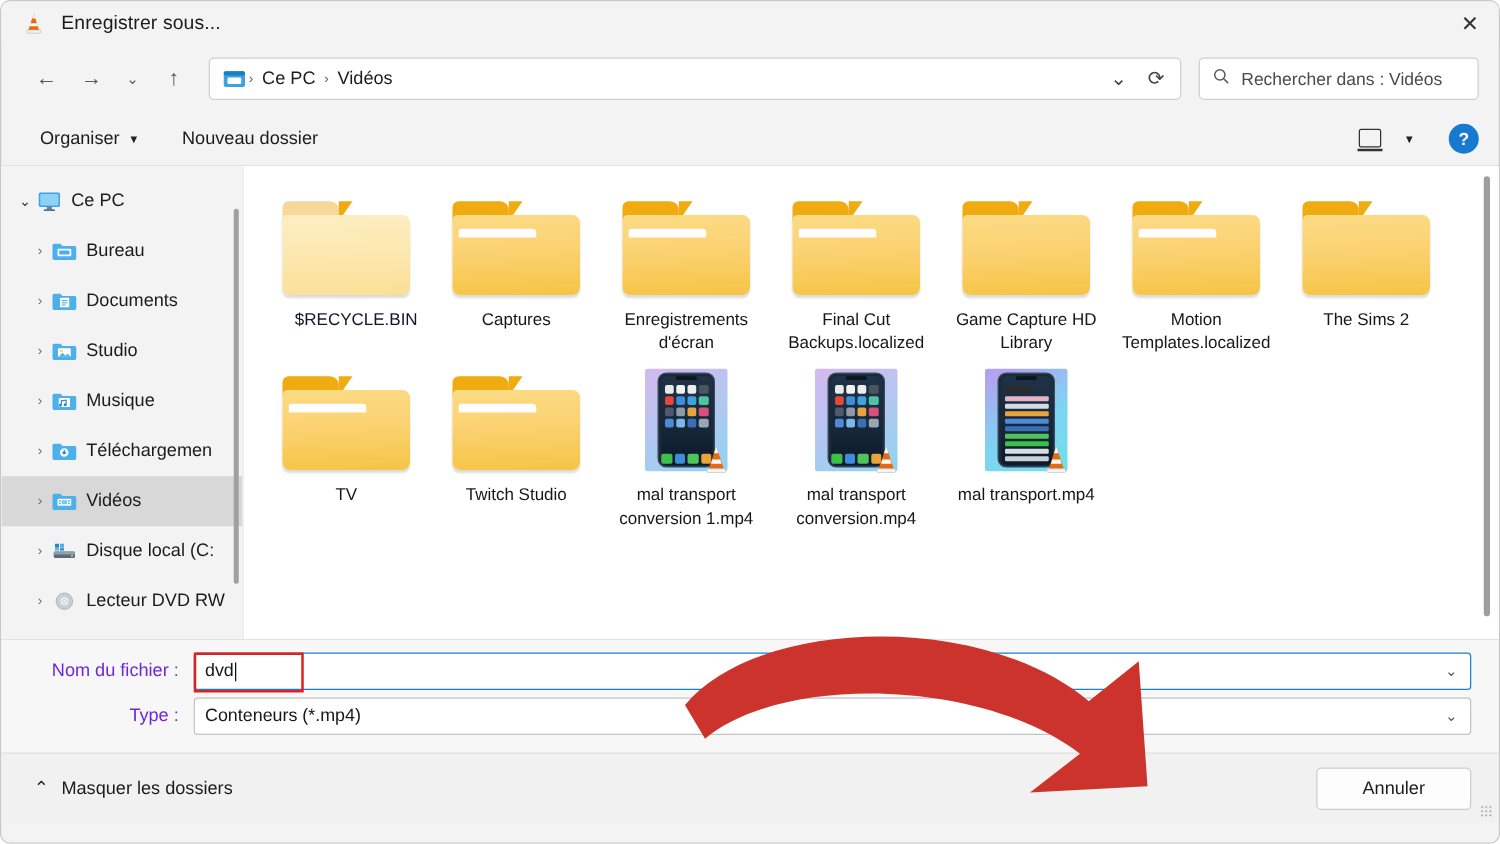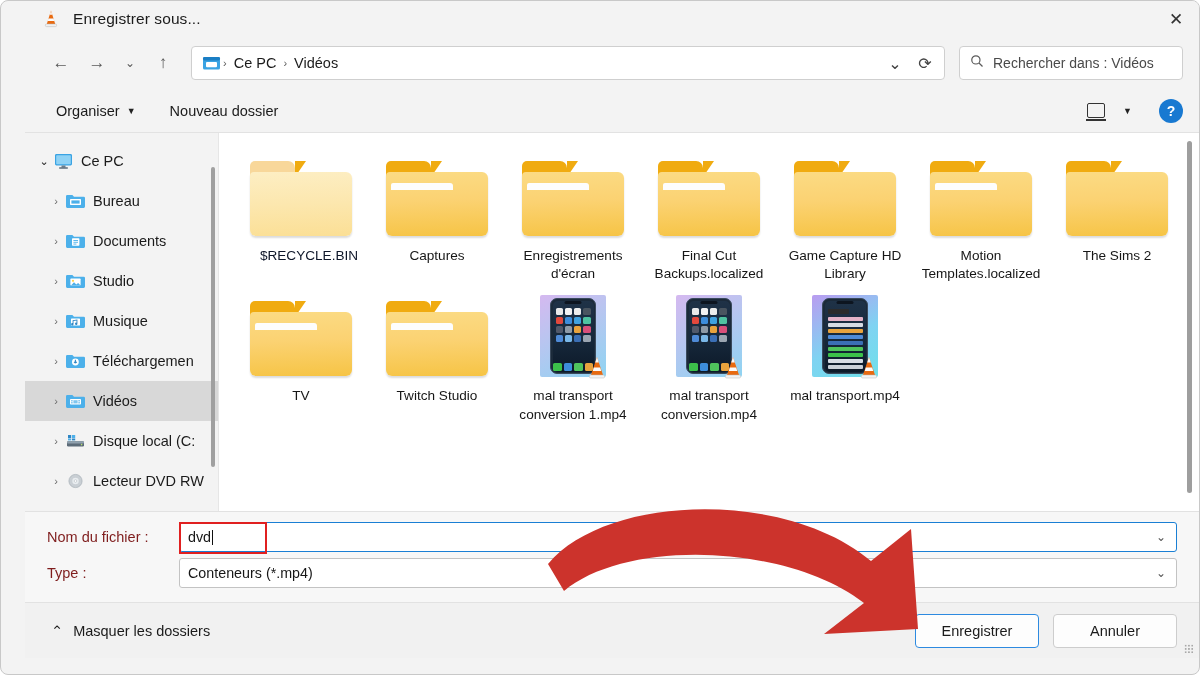--- a/index.html
+++ b/index.html
@@ -9,21 +9,20 @@
     background: #ffffff;
     overflow: hidden;
   }
   .dialog {
     position: relative;
     width: 1200px; height: 675px;
     background: #f3f3f3;
     border: 1px solid #c8c8c8;
     border-radius: 8px;
     overflow: hidden;
-    padding-left: 24px;
   }
 
   
   .titlebar {
     height: 36px;
     background: #f3f3f3;
     display: flex; align-items: center;
     padding-left: 16px;
     position: relative;
   }
@@ -268,22 +267,22 @@
     background: #f7f7f7;
     padding: 10px 22px 8px 22px;
     border-top: 1px solid #e2e2e2;
   }
   .form-row {
     display: flex; align-items: center;
     height: 30px;
     margin-bottom: 6px;
   }
   .form-label {
-    width: 132px; 
-    font-size: 14.5px; color: #7f1d1d;
+    width: 132px; text-align: right;
+    font-size: 14.5px; color: #6d28d9;
     padding-right: 12px;
     white-space: nowrap;
   }
   .combo {
     flex: 1; height: 30px;
     background: #fff;
     border: 1px solid #c3c3c3;
     border-radius: 3px;
     display: flex; align-items: center;
     padding-left: 8px;
@@ -802,21 +801,20 @@
       </div>
     </div>
   </div>
 
   <div class="footer">
     <div class="hide-folders">
       <span>⌃</span>
       <span>Masquer les dossiers</span>
     </div>
     <div class="foot-spacer"></div>
-    <button class="btn default">Enregistrer</button>
     <button class="btn">Annuler</button>
     <div class="grip"></div>
   </div>
 
   <div class="red-arrow">
     <svg viewBox="0 0 560 165" width="560" height="165">
       <path d="M92 65 C150 -5, 330 -10, 415 62 L455 30 L462 130 L368 135 L408 104 C330 44, 170 40, 108 92 Z" fill="#cc332c"></path>
     </svg>
   </div>
 

